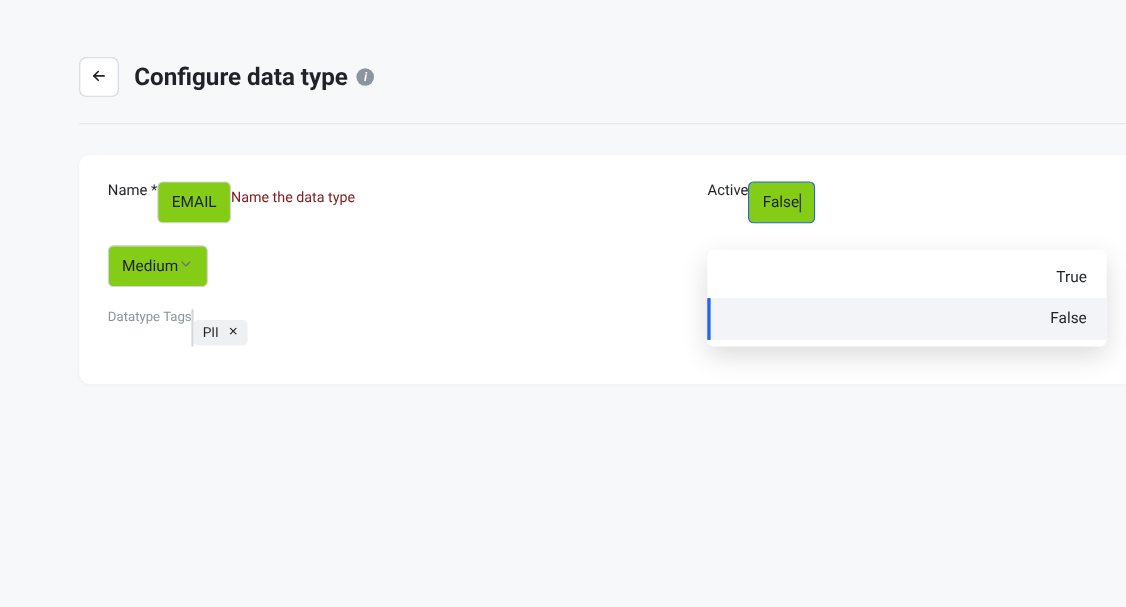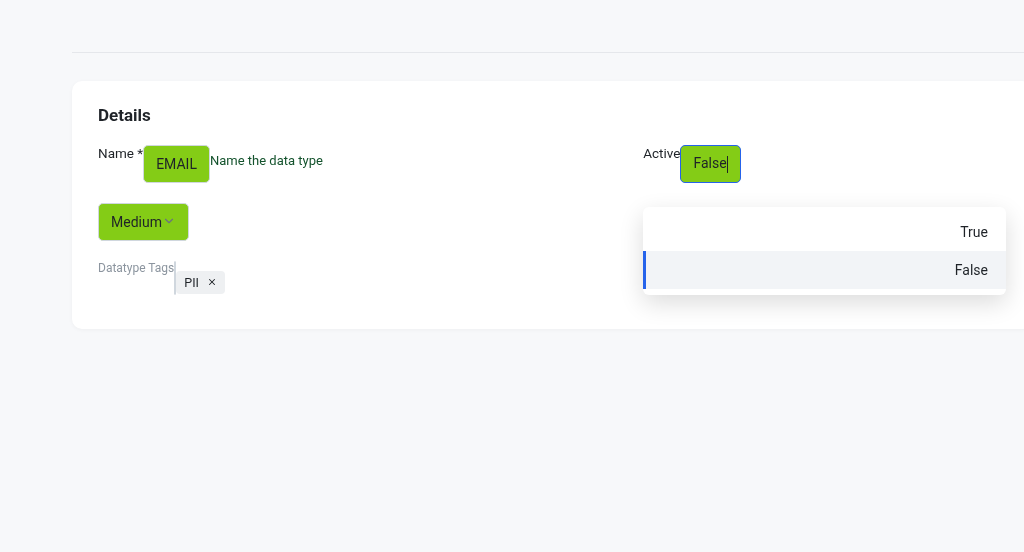--- a/index.html
+++ b/index.html
@@ -72,21 +72,21 @@
     .field-severity { width: 548px; margin-top: 20px; }
     .field-tags { width: 730px; margin-top: 20px; }
 
     .label {
       font-size: 13.5px;
       color: #1f2328;
       margin-bottom: 8px;
     }
     .helper {
       font-size: 13px;
-      color: #14532d;
+      color: #7f1d1d;
       margin-top: 8px;
     }
 
     .input, .select, .combo {
       height: 38px;
       border: 1px solid #d0d7de;
       border-radius: 5px;
       background: #84cc16;
       padding: 0 12px;
       font-size: 14px;
@@ -152,25 +152,38 @@
       font-size: 12.5px;
       color: #1f2328;
     }
     .tag-x { cursor: pointer; }
   </style>
 </head>
 <body>
 
 <div class="page">
 
+  <div class="header-row">
+    <button class="back-btn">
+      <span>
+        <svg width="16" height="16" viewBox="0 0 24 24" fill="none" stroke="#1f2328" stroke-width="2.2" stroke-linecap="round" stroke-linejoin="round">
+            <line x1="19" y1="12" x2="5" y2="12"></line>
+            <polyline points="11 18 5 12 11 6"></polyline>
+          </svg>
+      </span>
+    </button>
+    <h1 class="page-title">
+      <span>Configure data type</span>
+      <span class="info-icon">i</span>
+    </h1>
+  </div>
 
   <hr class="divider">
 
   <div class="card">
-    <h2 class="section-title">Details</h2>
 
     <div class="row">
 
       <div class="field field-name">
         <label class="label">Name *</label>
         <div class="input">
           <span>EMAIL</span>
         </div>
         <div class="helper">Name the data type</div>
       </div>

